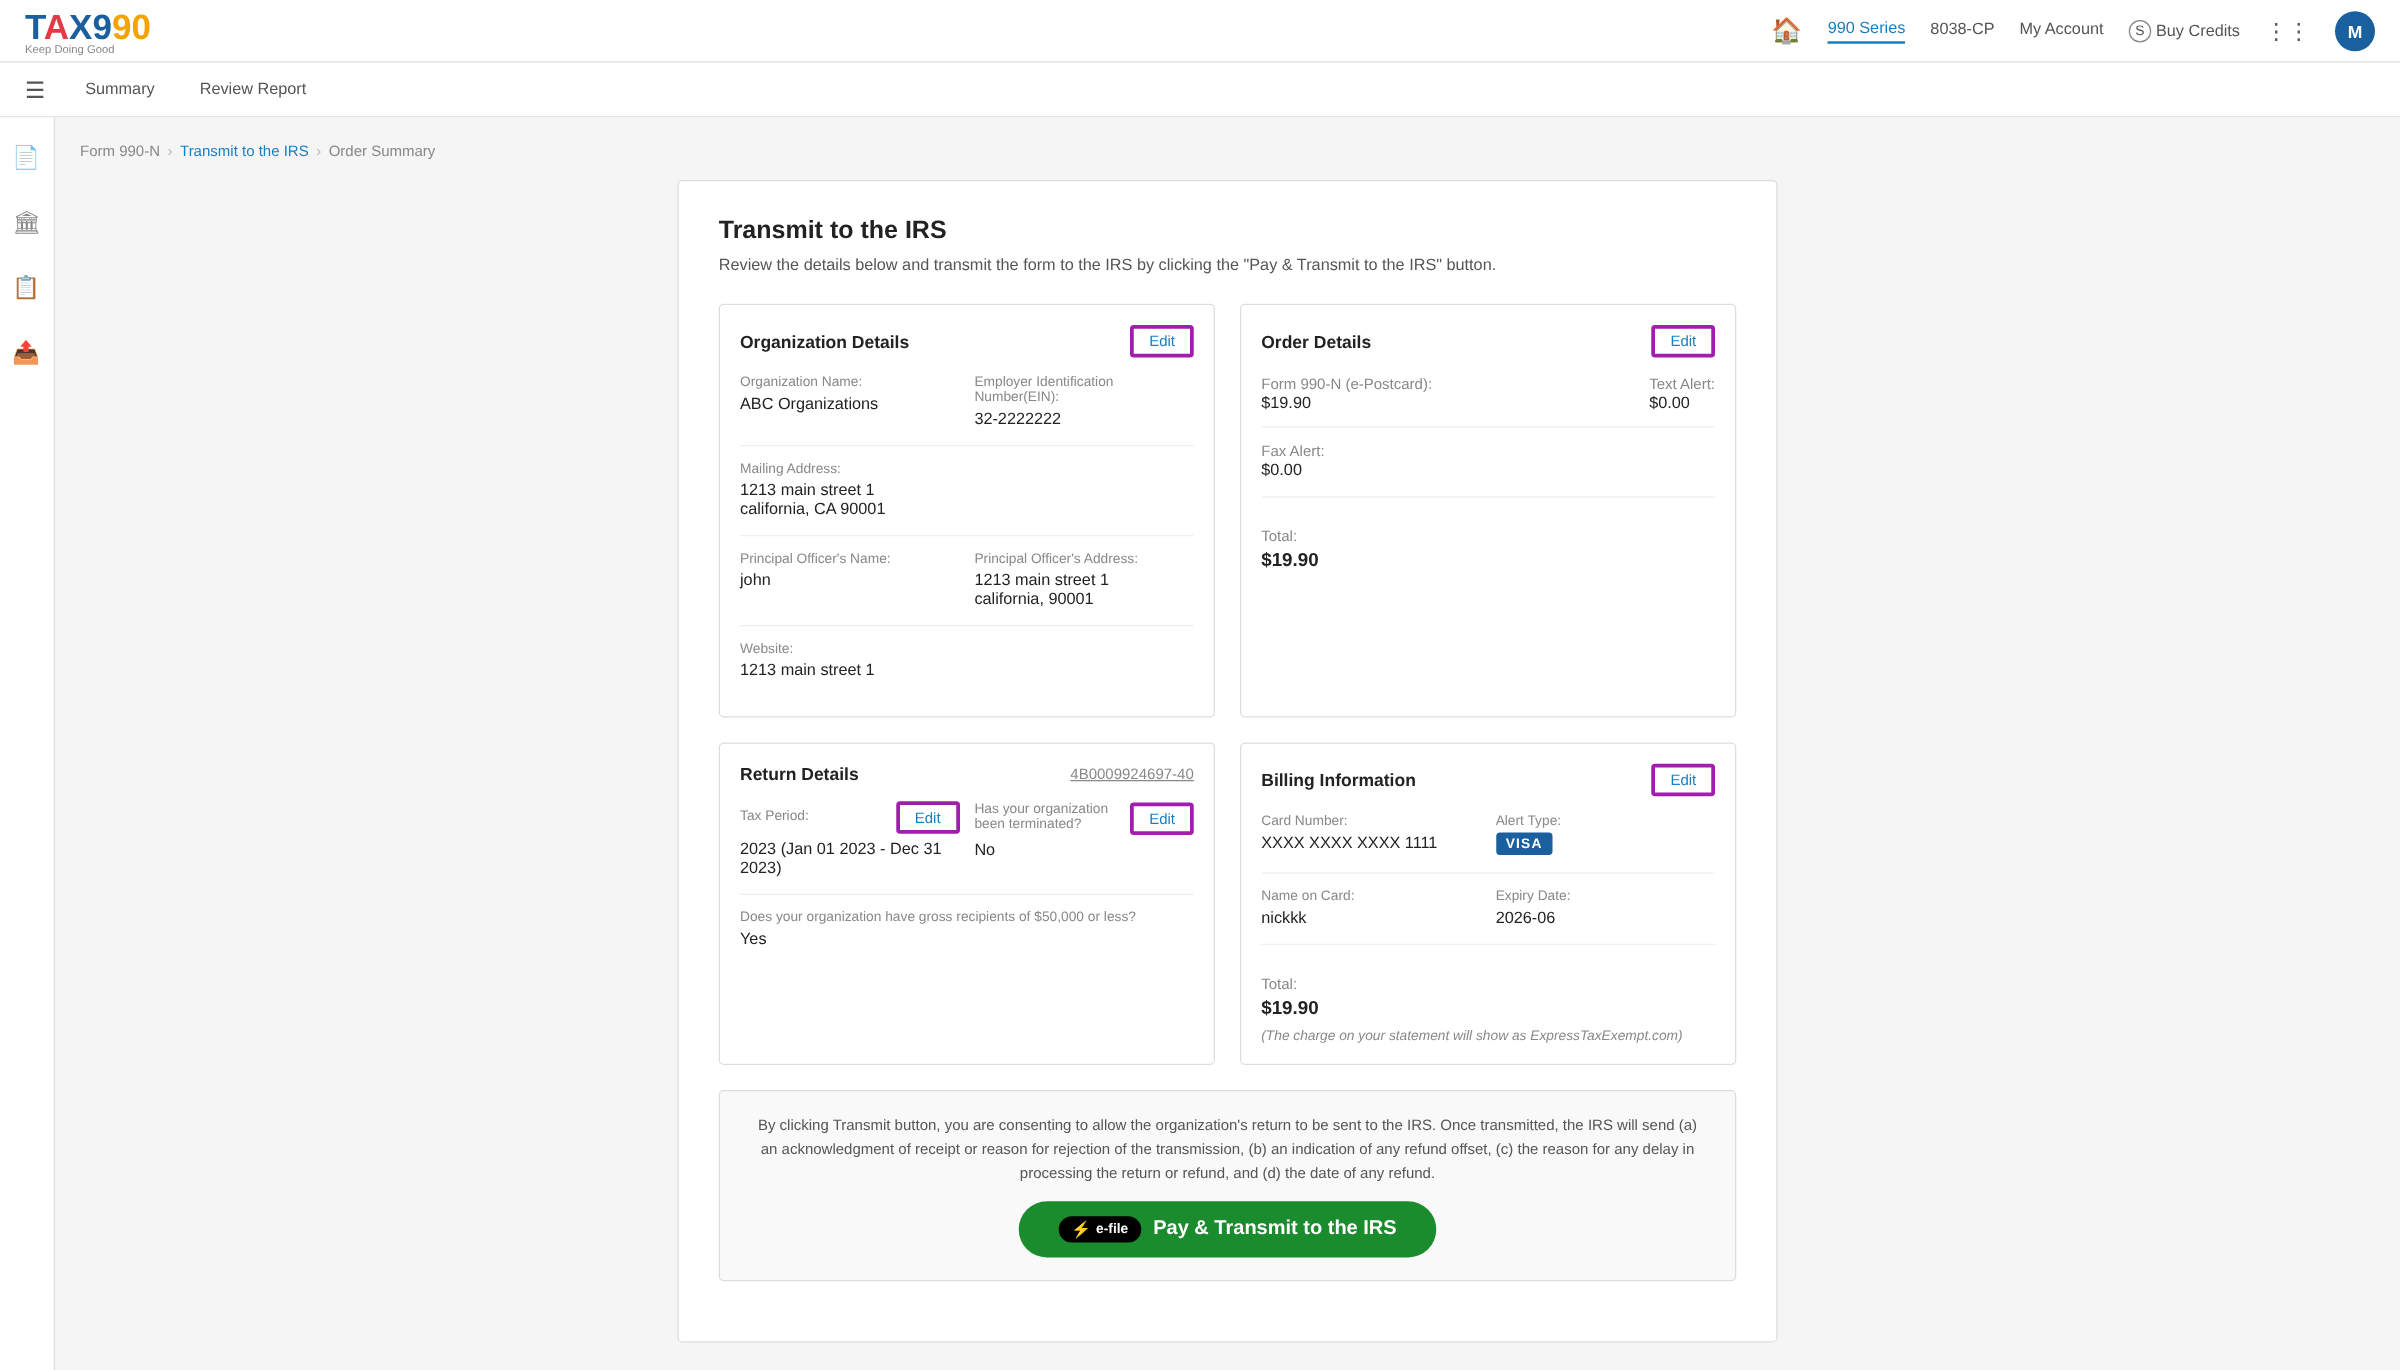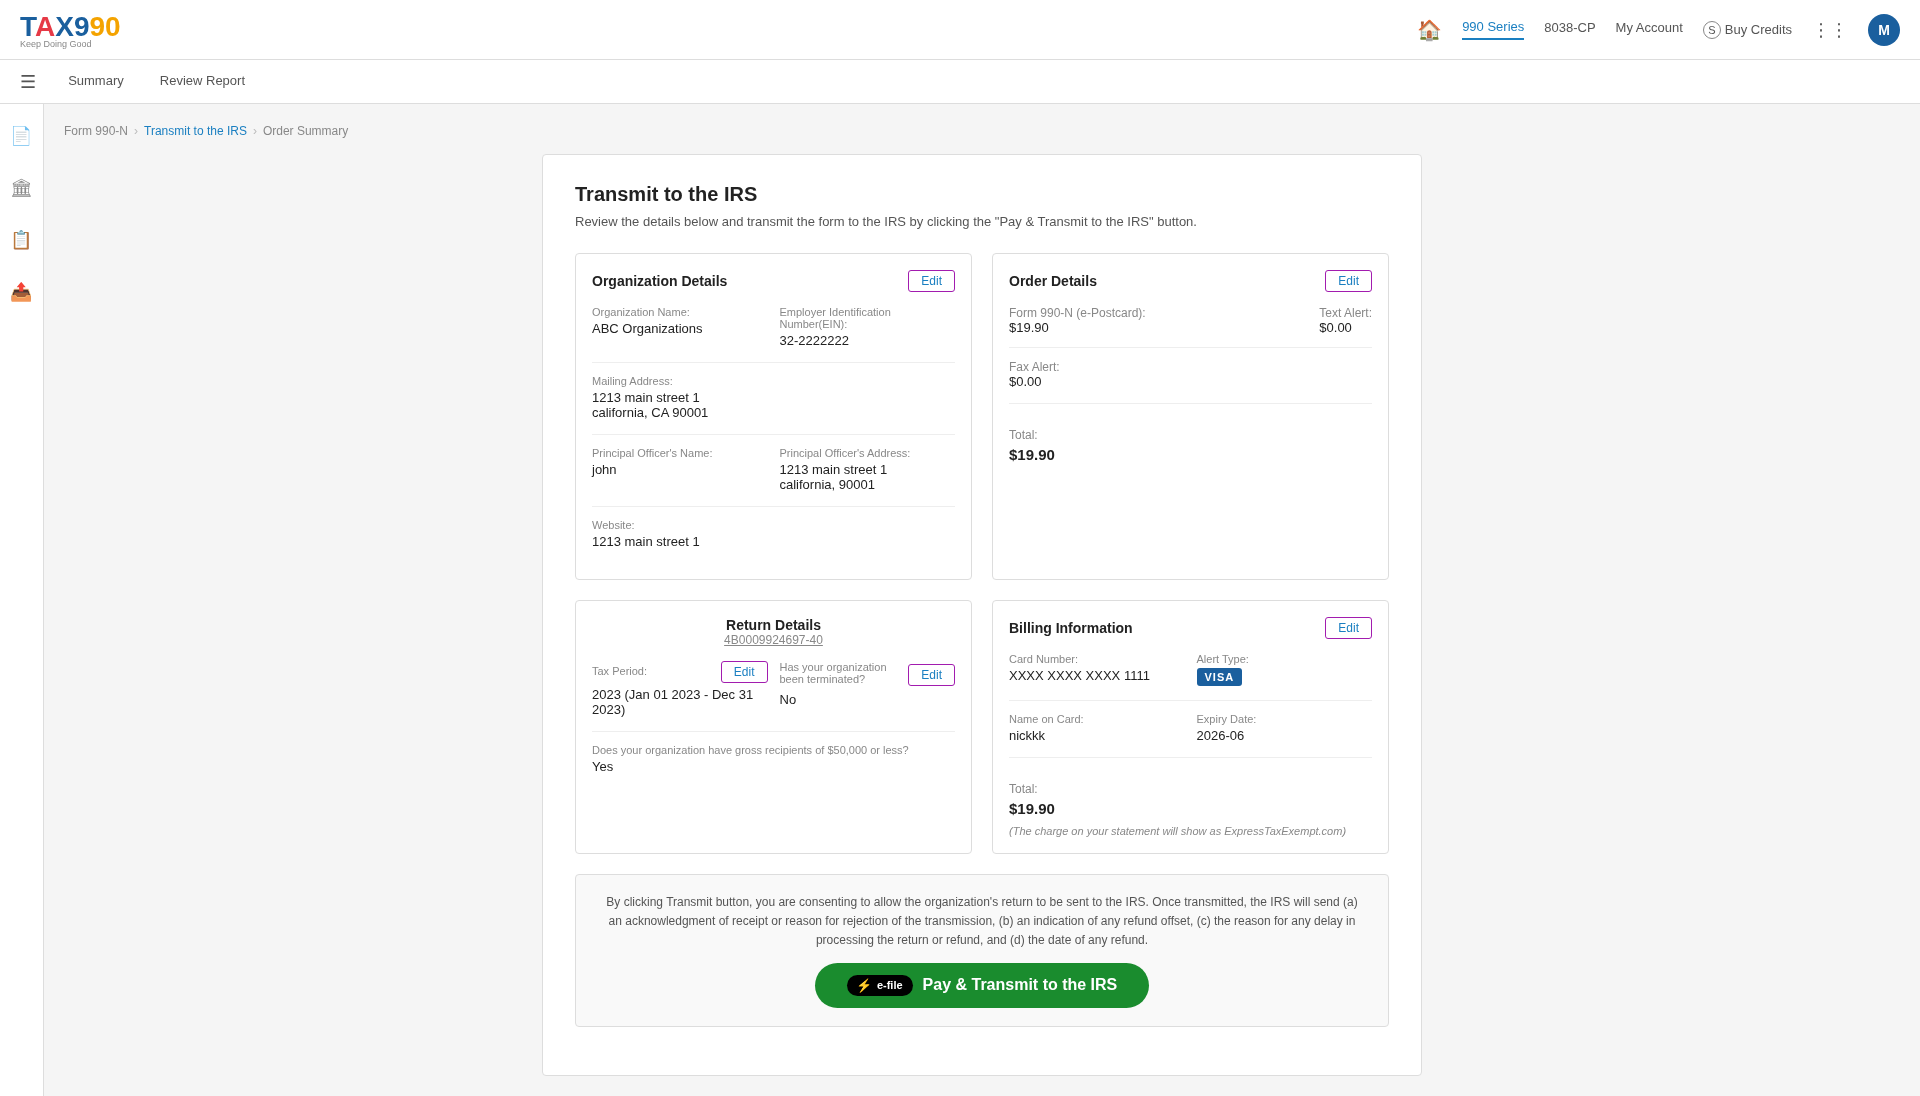--- a/index.html
+++ b/index.html
@@ -6,21 +6,21 @@
     body { font-family: Arial, sans-serif; font-size: 13px; color: #333; background: #f5f5f5; }
 
     
     .header {
       display: flex;
       align-items: center;
       justify-content: space-between;
       background: #fff;
       border-bottom: 1px solid #ddd;
       padding: 0 20px;
-      height: 60px;
+      height: 50px;
       position: relative;
     }
     .logo-area { display: flex; align-items: center; }
     .logo-tax { font-size: 28px; font-weight: bold; }
     .logo-sub { font-size: 9px; color: #888; display: block; margin-top: -4px; }
     .header-nav { display: flex; align-items: center; gap: 20px; }
     .nav-icon { font-size: 20px; color: #555; cursor: pointer; }
     .nav-link { font-size: 13px; color: #555; text-decoration: none; cursor: pointer; padding-bottom: 4px; }
     .nav-link.active { color: #1a7fc1; border-bottom: 2px solid #1a7fc1; }
     .buy-credits { display: flex; align-items: center; gap: 4px; color: #555; font-size: 13px; cursor: pointer; }
@@ -108,21 +108,21 @@
     }
     .card-header {
       display: flex; align-items: center; justify-content: space-between;
       margin-bottom: 14px;
     }
     .card-title { font-size: 14px; font-weight: bold; color: #222; }
     .edit-btn {
       padding: 3px 12px;
       font-size: 12px;
       color: #1a7fc1;
-      border: 1px solid #a21caf;
+      border: 3px solid #a21caf;
       border-radius: 3px;
       background: #fff;
       cursor: pointer;
     }
 
     .field-label { font-size: 11px; color: #888; margin-bottom: 3px; }
     .field-value { font-size: 13px; color: #222; font-weight: 500; }
     .field-row { margin-bottom: 14px; }
     .field-row-two { display: grid; grid-template-columns: 1fr 1fr; gap: 12px; margin-bottom: 14px; }
 
@@ -130,21 +130,21 @@
 
     
     .order-row { display: flex; justify-content: space-between; align-items: flex-start; margin-bottom: 10px; }
     .order-label { font-size: 12px; color: #888; }
     .order-value { font-size: 13px; color: #222; font-weight: 500; }
     .order-total-label { font-size: 12px; color: #888; margin-bottom: 4px; margin-top: 24px; }
     .order-total-value { font-size: 15px; color: #222; font-weight: bold; }
 
     
     .return-header {
-      display: flex; align-items: center; justify-content: space-between; margin-bottom: 14px; flex-direction: column;
+      display: flex; align-items: center; justify-content: space-between; margin-bottom: 14px;
     }
     .return-id { font-size: 12px; color: #888; text-decoration: underline; }
 
     
     .visa-badge {
       display: inline-block;
       background: #1a5f9e;
       color: #fff;
       font-weight: bold;
       font-size: 11px;

